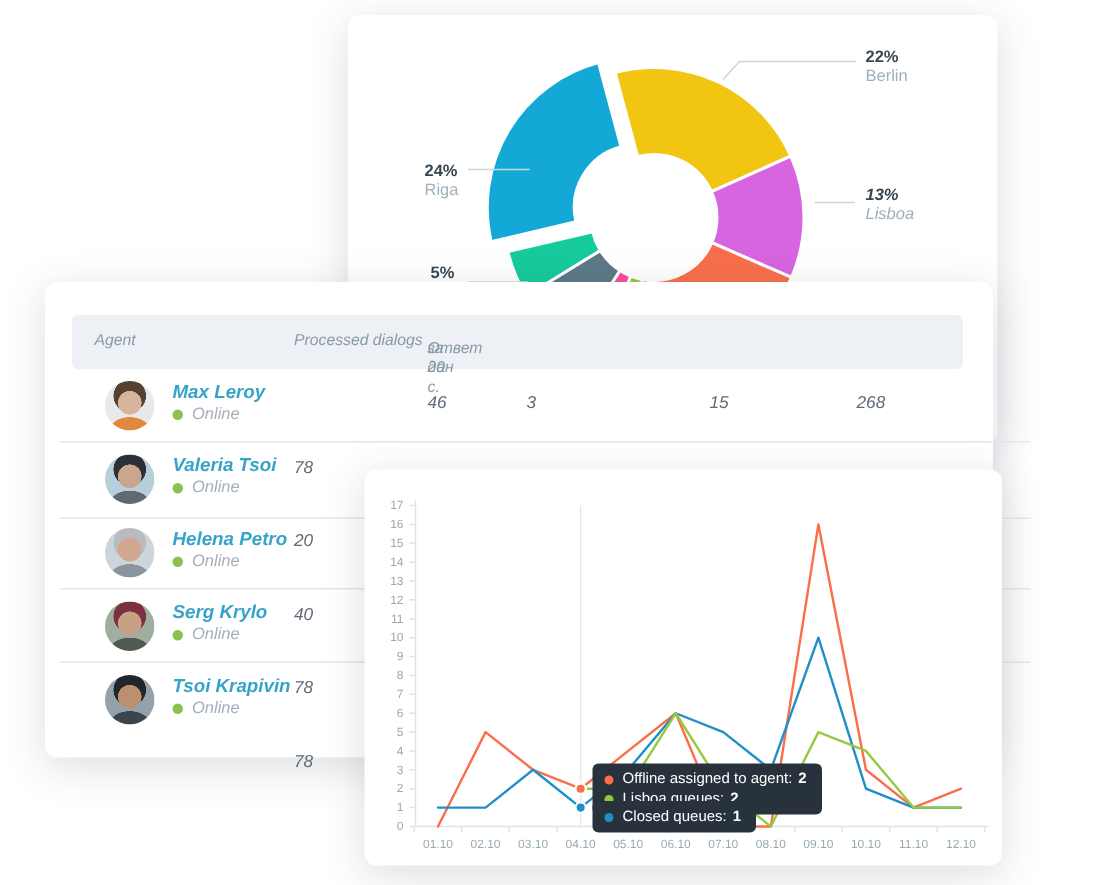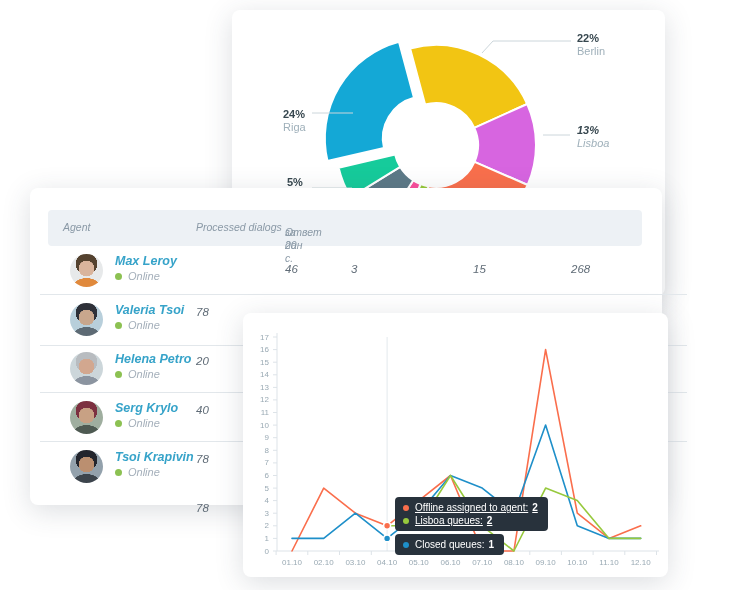--- a/index.html
+++ b/index.html
@@ -40,21 +40,21 @@
   .val{position:absolute;top:17px;font-size:11.5px;color:#5f6b76;}
   .v-processed{left:148px;margin-top:43px;}
   .v-e0{left:237px;text-align:right;}.v-e1{left:303px;}.v-e2{left:425px;}.v-e3{left:510px;margin-left:13px;}
   
   .divline{position:absolute;left:40px;width:647px;height:1px;background:#e2e7eb;z-index:3;}
   
   .chart-card{left:243px;top:313px;width:425px;height:264px;z-index:4;}
   .chart-card svg{position:absolute;left:0;top:0;}
   .ltip{position:absolute;background:#28323c;border-radius:4px;color:#fff;
         font-size:10px;padding:4px 10px 4px 8px;white-space:nowrap;z-index:5;}
-  .ltip-main{left:152px;top:184px;text-decoration:underline;}
+  .ltip-main{left:152px;top:196px;}
   .ltip-sub{left:152px;top:221px;}
   .ltip .trow2{display:flex;align-items:center;line-height:13px;}
   .tdot{display:inline-block;width:6px;height:6px;border-radius:50%;margin-right:6px;}
   .ltip b{margin-left:4px;}
 </style>
 </head>
 <body>
 
 <div class="page">
 

